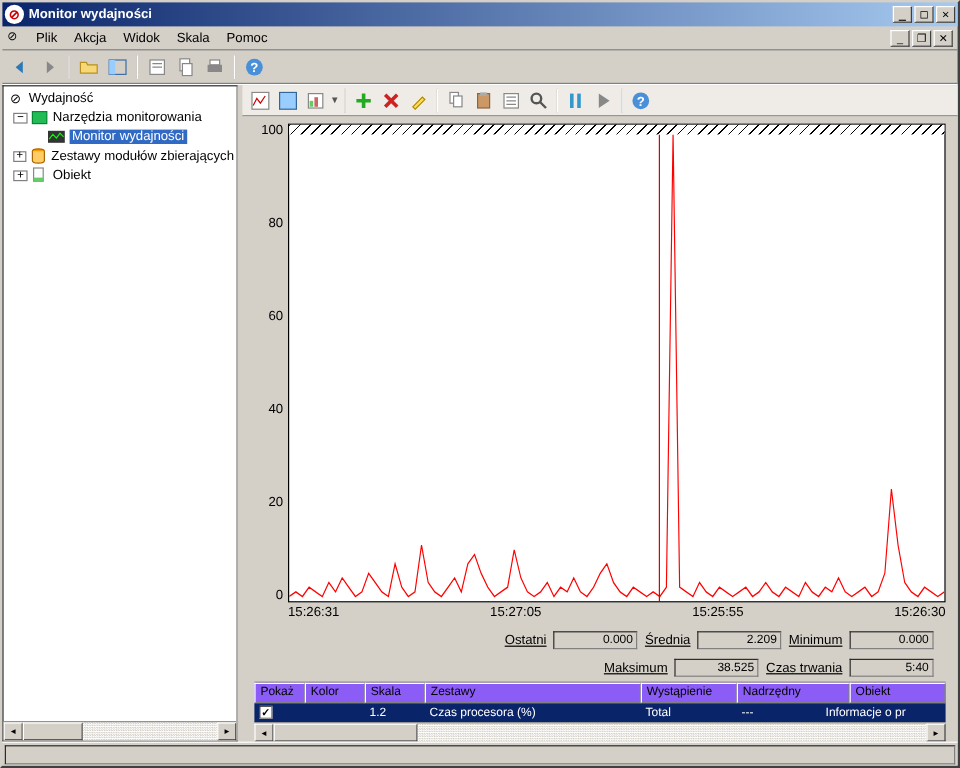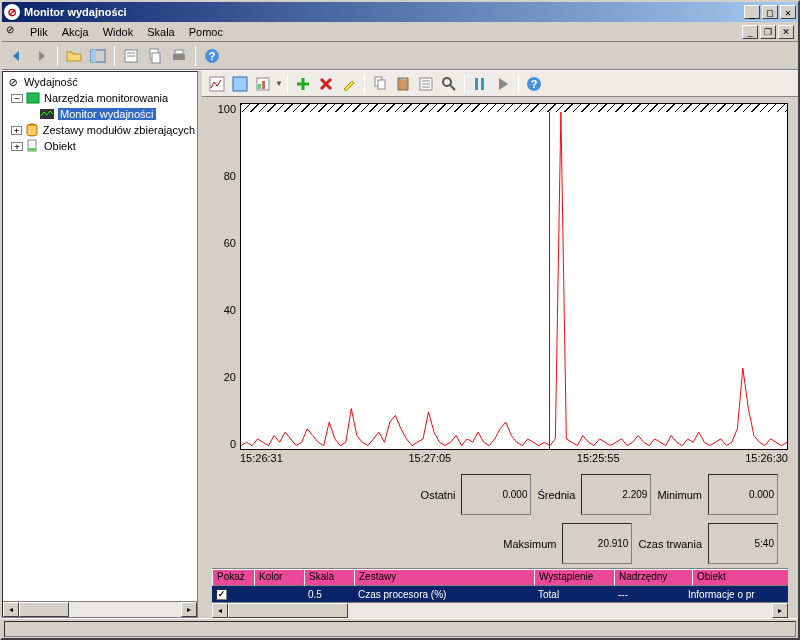--- a/index.html
+++ b/index.html
@@ -32,24 +32,24 @@
   .rtoolbar { height:26px; display:flex; align-items:center; padding:1px 4px; gap:1px; border-bottom:1px solid #808080; background:#efece7;}
   .rtbtn { width:22px; height:22px; display:flex; align-items:center; justify-content:center;}
   .chart-area { flex:1; background:#d4d0c8; padding:6px 10px 0 10px; display:flex; flex-direction:column; min-height:0;}
   .chart-box { flex:1; display:flex; min-height:0;}
   .yaxis { width:28px; display:flex; flex-direction:column; justify-content:space-between; align-items:flex-end; padding-right:4px; font-size:10px; color:#000;}
   .plot { flex:1; background:#fff; border:1px solid #000; position:relative;}
   .plot .hatched { position:absolute; top:0; left:0; right:0; height:8px; background: repeating-linear-gradient(135deg, #000 0 1px, #fff 1px 6px);}
   .plot svg { position:absolute; top:8px; left:0; right:0; bottom:0; width:100%; height:calc(100% - 8px);}
   .xaxis { display:flex; justify-content:space-between; padding:2px 0 6px 28px; font-size:10px;text-align:right;}
   .stats { display:flex; justify-content:flex-end; gap:6px; padding:4px 10px; align-items:center;}
-  .stat-lbl { text-align:right;}
-  .stat-val { width:70px; text-align:right; background:#d4d0c8; border:1px inset #808080; padding:14px 3px; font-size:10px;}
+  .stat-lbl { text-align:right;text-decoration:underline;}
+  .stat-val { width:70px; text-align:right; background:#d4d0c8; border:1px inset #808080; padding:1px 3px; font-size:10px;}
   .counters { border-top:1px solid #808080; }
-  .chead { display:flex; background:#ec4899; height:17px;}
+  .chead { display:flex; background:#8b5cf6; height:17px;}
   .chead .col { border:1px solid #fff; border-right-color:#808080; border-bottom-color:#808080; padding:1px 4px; font-size:10px; overflow:hidden; white-space:nowrap;}
   .crow { display:flex; background:#0a246a; color:#fff; height:16px; align-items:center;}
   .crow .cell { padding:0 4px; font-size:10px; overflow:hidden; white-space:nowrap;}
   .checkbox { width:11px; height:11px; background:#fff; border:1px inset #808080; display:inline-flex; align-items:center; justify-content:center; color:#000; font-size:9px; font-weight:bold;}
   .statusbar { height:20px; border-top:1px solid #fff; background:#d4d0c8; display:flex; align-items:center; padding:2px;}
   .statusbar .panel { flex:1; border:1px inset #808080; height:16px;}
   .color-swatch { width:30px; height:2px; background:#f00;}
   svg.ic { width:16px; height:16px;}
 </style>
 </head>
@@ -303,39 +303,39 @@
         <div class="stats">
           <span class="stat-lbl">Ostatni</span>
           <span class="stat-val">0.000</span>
           <span class="stat-lbl">Średnia</span>
           <span class="stat-val">2.209</span>
           <span class="stat-lbl">Minimum</span>
           <span class="stat-val">0.000</span>
         </div>
         <div class="stats">
           <span class="stat-lbl">Maksimum</span>
-          <span class="stat-val">20.910</span>
+          <span class="stat-val">38.525</span>
           <span class="stat-lbl">Czas trwania</span>
           <span class="stat-val">5:40</span>
         </div>
 
         <div class="counters">
           <div class="chead">
             <span class="col" style="width:42px">Pokaż</span>
             <span class="col" style="width:50px">Kolor</span>
             <span class="col" style="width:50px">Skala</span>
             <span class="col" style="width:180px">Zestawy</span>
             <span class="col" style="width:80px">Wystąpienie</span>
-            <span class="col" style="width:78px">Nadrzędny</span>
+            <span class="col" style="width:94px">Nadrzędny</span>
             <span class="col" style="flex:1">Obiekt</span>
           </div>
           <div class="crow">
             <span class="cell" style="width:42px"><span class="checkbox">✓</span></span>
             <span class="cell" style="width:50px"><span class="color-swatch"></span></span>
-            <span class="cell" style="width:50px">0.5</span>
+            <span class="cell" style="width:50px">1.2</span>
             <span class="cell" style="width:180px">Czas procesora (%)</span>
             <span class="cell" style="width:80px">Total</span>
             <span class="cell" style="width:70px">---</span>
             <span class="cell" style="flex:1">Informacje o pr</span>
           </div>
           <div class="scroll-h">
             <span class="sbtn">◂</span>
             <span class="sthumb" style="width:120px"></span>
             <span class="strack"></span>
             <span class="sbtn">▸</span>

